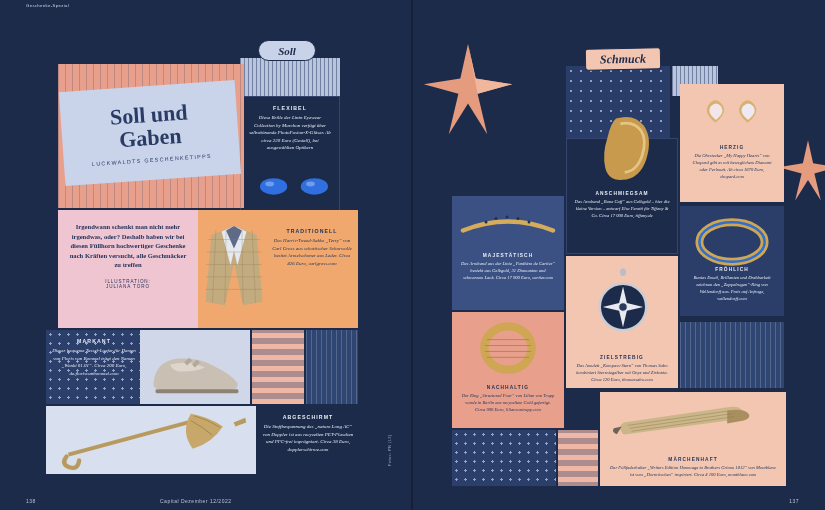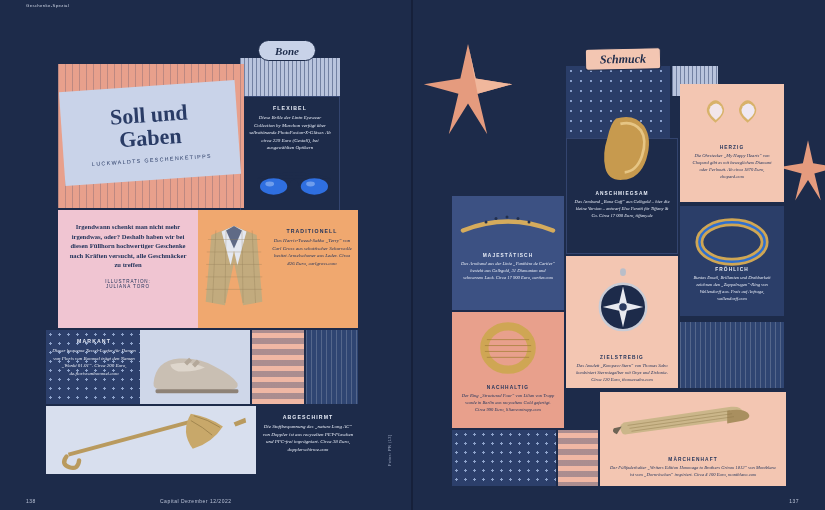--- a/index.html
+++ b/index.html
@@ -141,21 +141,21 @@
 
   <svg class="sunglasses" viewBox="0 0 160 70">
     <path d="M8 22 Q80 2 152 22" stroke="#1d2b4a" stroke-width="5" fill="none"></path>
     <path d="M4 22 Q10 56 38 58 Q66 60 72 30 Q74 24 80 24 Q86 24 88 30 Q94 60 122 58 Q150 56 156 22 Z" fill="#1d2b4a"></path>
     <ellipse cx="38" cy="38" rx="28" ry="17" fill="#2f6fe0"></ellipse>
     <ellipse cx="122" cy="38" rx="28" ry="17" fill="#2f6fe0"></ellipse>
     <ellipse cx="30" cy="33" rx="9" ry="5" fill="#7fa9ef" opacity=".8"></ellipse>
     <ellipse cx="114" cy="33" rx="9" ry="5" fill="#7fa9ef" opacity=".8"></ellipse>
   </svg>
 
-  <div class="mode-badge">Bone</div>
+  <div class="mode-badge">Soll</div>
 
   <div class="block pat-pink" style="left:58px;top:64px;width:186px;height:144px;"></div>
 
   <div class="soll-card">
     <div class="soll-title">Soll und</div>
     <div class="soll-title">Gaben</div>
     <div class="soll-sub">LUCKWALDTS GESCHENKETIPPS</div>
   </div>
 
   <div class="block" style="left:58px;top:210px;width:140px;height:118px;background:#f0c5d2;padding:12px 10px;">

